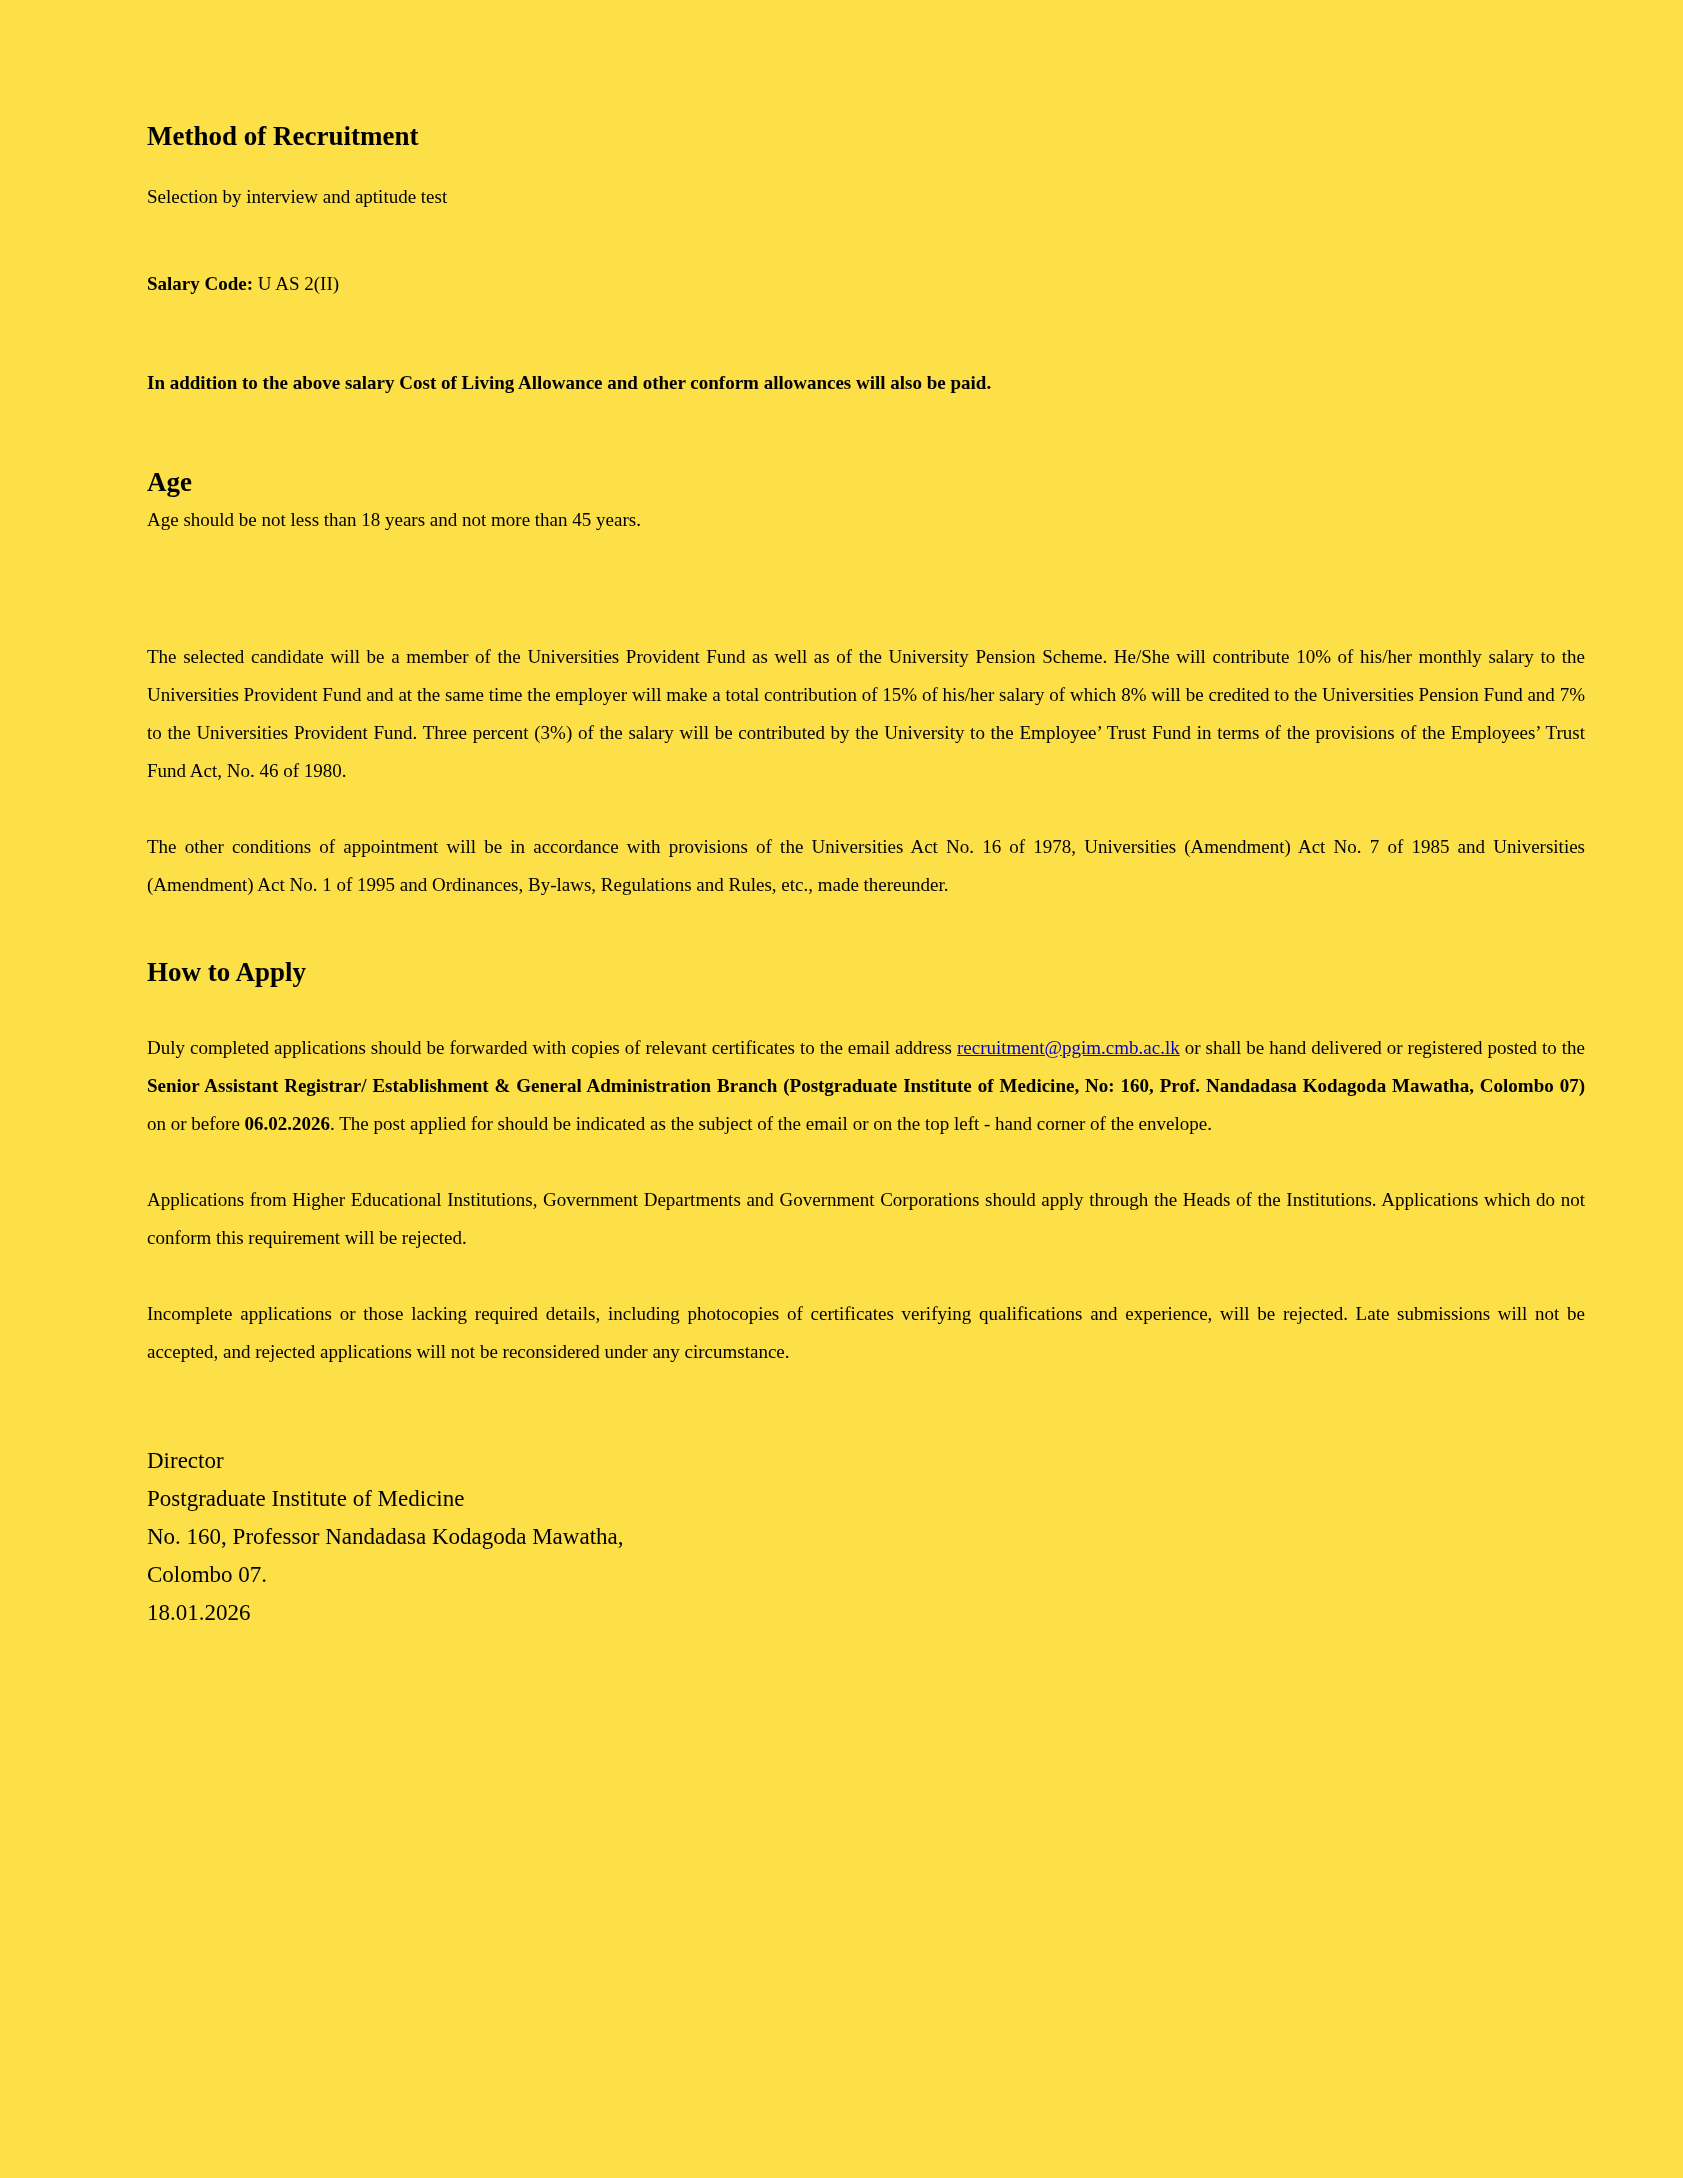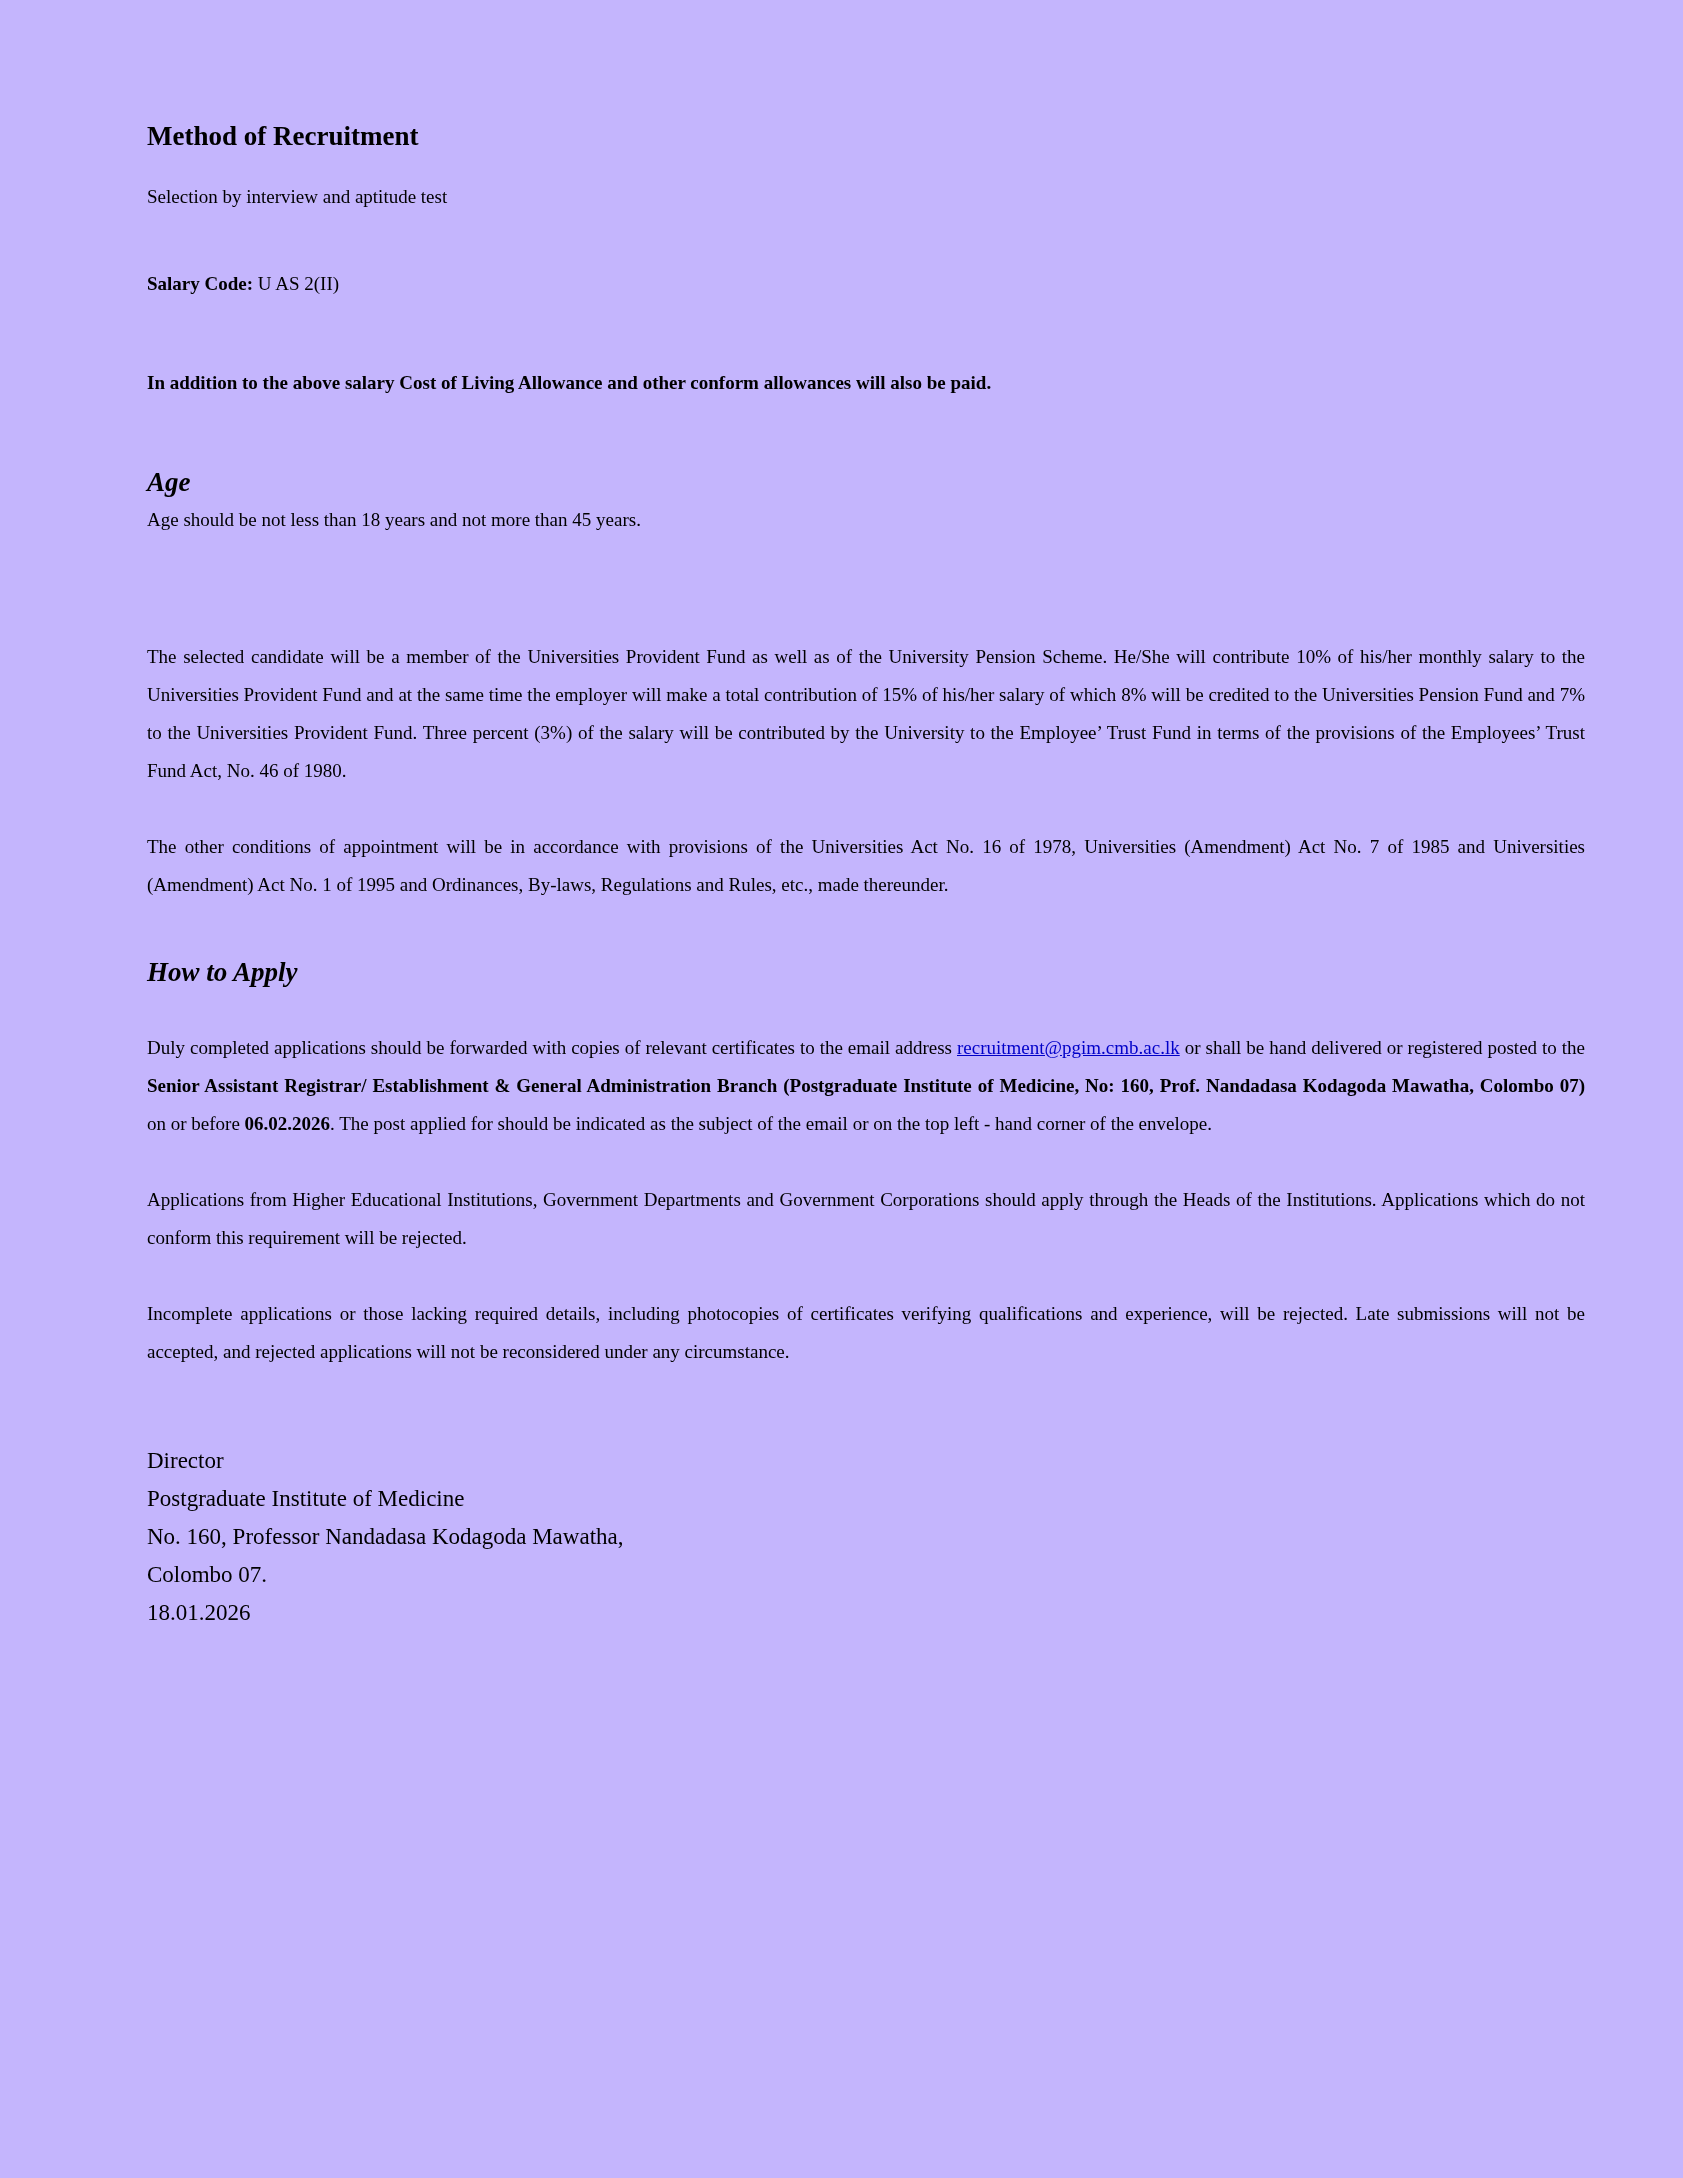--- a/index.html
+++ b/index.html
@@ -11,40 +11,39 @@
     width: 1683px;
     height: 2178px;
     font-family: "Liberation Serif", "DejaVu Serif", serif;
     color: #000000;
     -webkit-font-smoothing: antialiased;
   }
   .page {
     position: relative;
     width: 1683px;
     height: 2178px;
-    background: #c4b5fd;
+    background: #fde047;
     box-sizing: border-box;
     padding: 117px 99px 0 147px;
   }
   .doc-body {
     width: 1438px;
   }
   p, h2 {
     margin: 0;
     padding: 0;
   }
   .heading {
     font-size: 27px;
     font-weight: bold;
     line-height: 38px;
     margin-bottom: 23px;
   }
   .heading.tight {
     margin-bottom: 0;
-    font-style: italic;
   }
   .para {
     font-size: 19px;
     line-height: 38px;
     text-align: left;
   }
   .para.justify {
     text-align: justify;
     text-justify: inter-word;
   }

